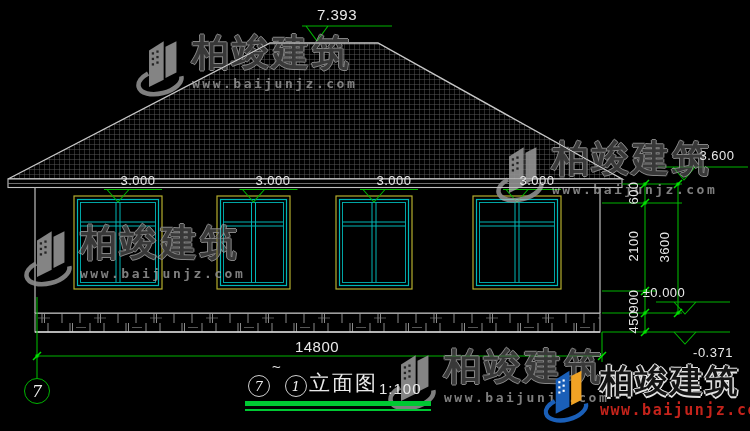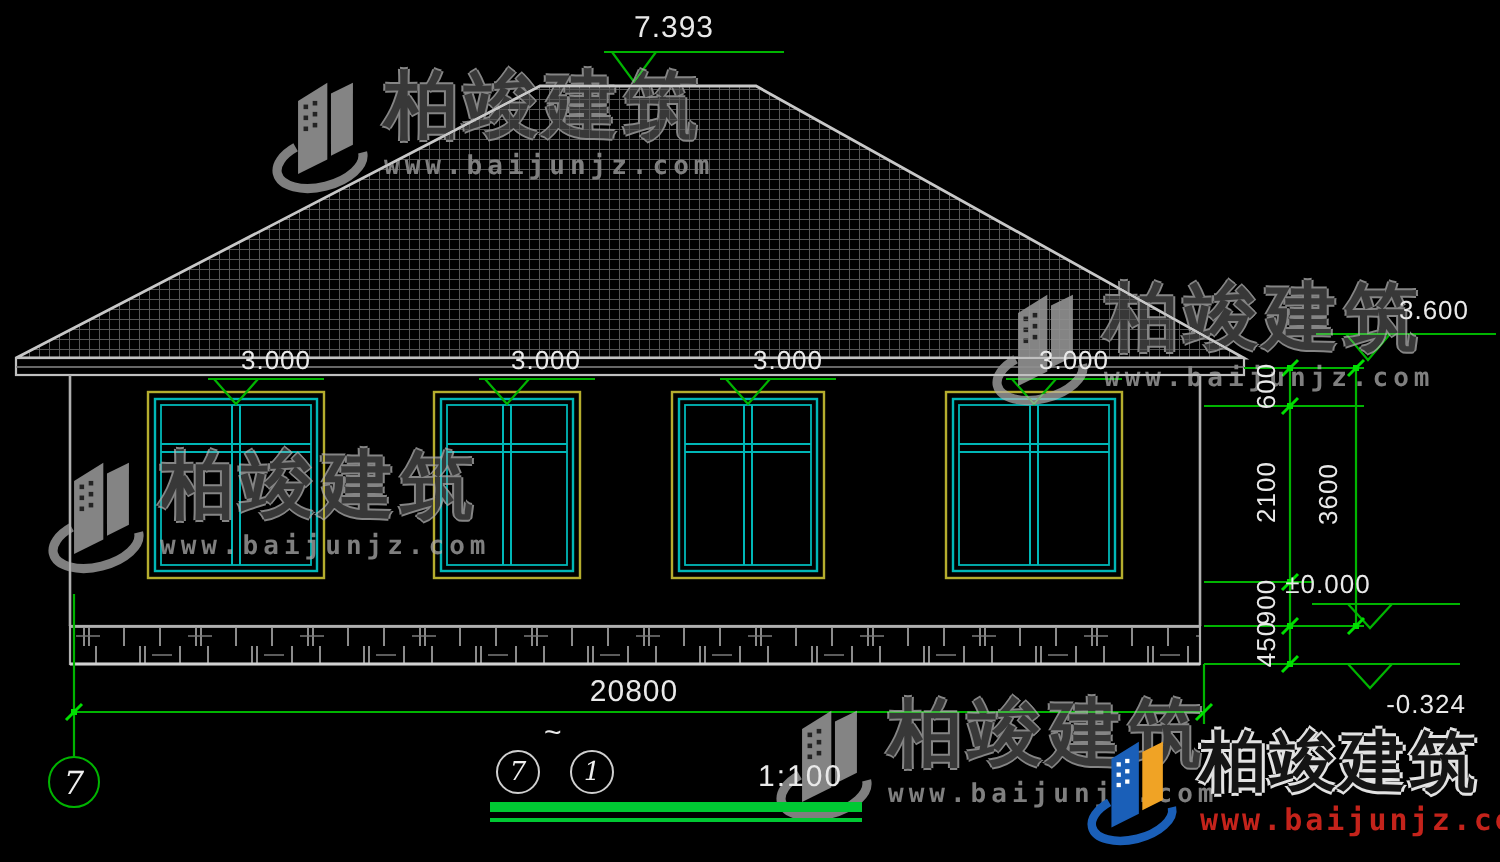--- a/index.html
+++ b/index.html
@@ -243,31 +243,32 @@
   <div class="t small" style="left:273px;top:180px">3.000</div>
   <div class="t small" style="left:394px;top:180px">3.000</div>
   <div class="t small" style="left:537px;top:180px">3.000</div>
   <div class="t small" style="left:717px;top:155px">3.600</div>
   <div class="t rot" style="left:633px;top:193px">600</div>
   <div class="t rot" style="left:633px;top:246px">2100</div>
   <div class="t rot" style="left:664px;top:247px">3600</div>
   <div class="t rot" style="left:633px;top:301px">900</div>
   <div class="t rot" style="left:633px;top:322px">450</div>
   <div class="t small" style="left:664px;top:292px">±0.000</div>
-  <div class="t small" style="left:713px;top:352px">-0.324</div>
-  <div class="t big" style="left:317px;top:346px">20800</div>
+  <div class="t small" style="left:713px;top:352px">-0.371</div>
+  <div class="t big" style="left:317px;top:346px">14800</div>
 
   <div class="bubble axis-bubble" style="left:24px;top:378px">
     <span>7</span>
   </div>
 
   <div class="bubble title-bubble" style="left:248px;top:375px">
     <span>7</span>
   </div>
   <div class="title-text" style="left:272px;top:359px;font-size:15px">~</div>
   <div class="bubble title-bubble" style="left:285px;top:375px">
     <span>1</span>
   </div>
+  <div class="title-text" style="left:309px;top:372px;font-size:21px;letter-spacing:2px;font-family:sans-serif">立面图</div>
   <div class="title-text" style="left:379px;top:381px;font-size:15px;letter-spacing:1px">1:100</div>
   <div class="uline" style="left:245px;top:401px;width:186px;height:4.5px;background:#00c833"></div>
   <div class="uline" style="left:245px;top:409px;width:186px;height:1.5px;background:#00c833"></div>
 
 </div>
 
 </body></html>

